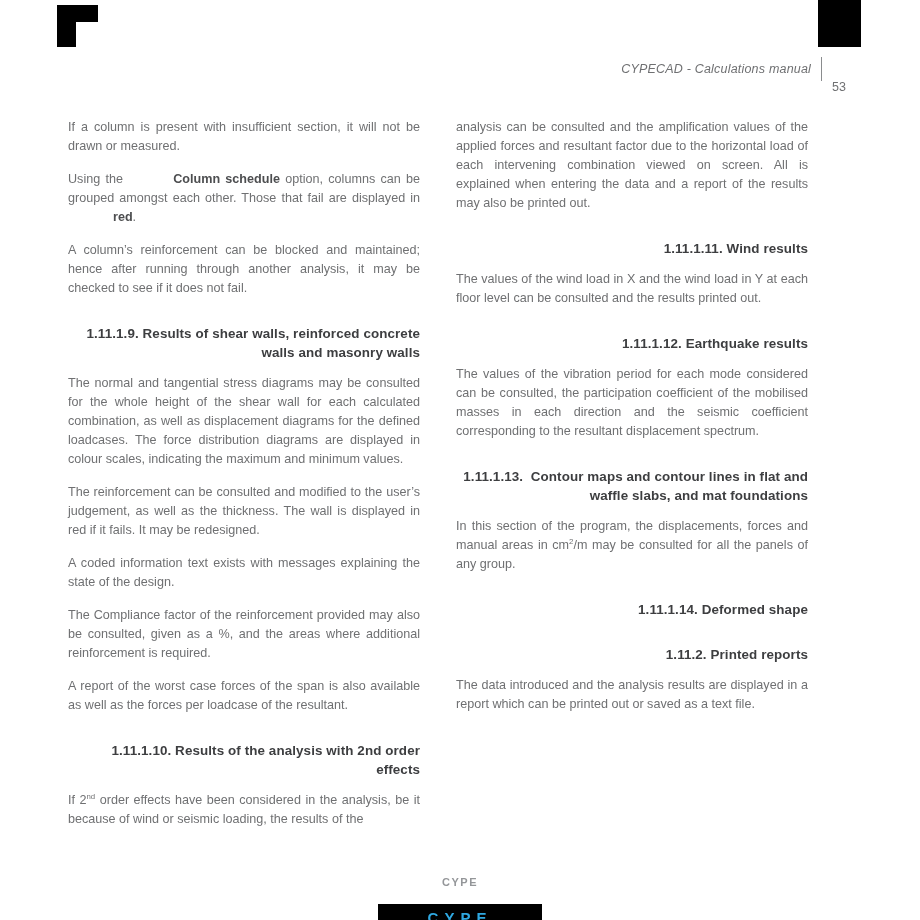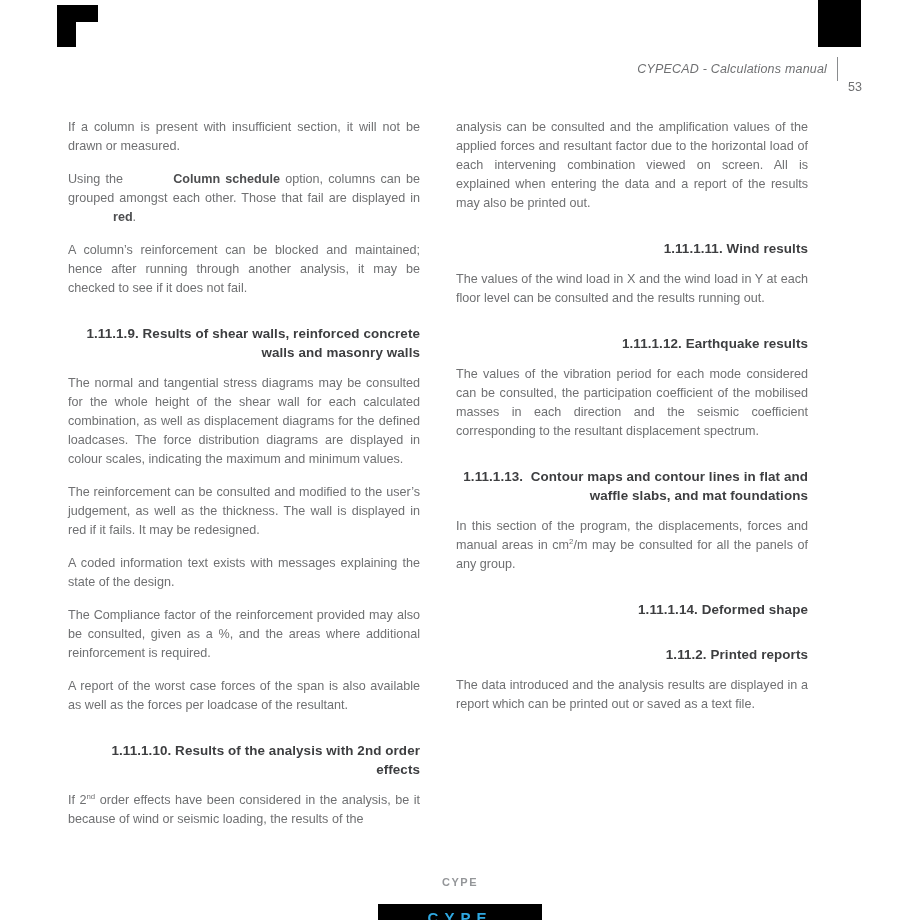--- a/index.html
+++ b/index.html
@@ -8,21 +8,21 @@
     width: 920px; height: 920px;
     background: #ffffff;
     font-family: "Liberation Sans", sans-serif;
     position: relative;
     overflow: hidden;
   }
   .mark { position: absolute; background: #000; }
 
   
   .page-header {
-    position: absolute; top: 44px; right: 58px;
+    position: absolute; top: 44px; right: 74px;
     display: flex; align-items: center;
     font-size: 12.5px; color: #6f7072;
   }
   .header-title { font-style: italic; letter-spacing: 0.2px; }
   .header-divider {
     width: 1px; height: 24px; background: #8a8c8e;
     margin: 0 10px; display: inline-block;
   }
   .header-page { font-style: normal; margin-top: 36px; }
 
@@ -89,21 +89,21 @@
       <p class="paragraph"><span>The reinforcement can be consulted and modified to the user’s judgement, as well as the thickness. The wall is displayed in red if it fails. It may be redesigned.</span></p>
       <p class="paragraph"><span>A coded information text exists with messages explaining the state of the design.</span></p>
       <p class="paragraph"><span>The Compliance factor of the reinforcement provided may also be consulted, given as a %, and the areas where additional reinforcement is required.</span></p>
       <p class="paragraph"><span>A report of the worst case forces of the span is also available as well as the forces per loadcase of the resultant.</span></p>
       <h3 class="heading"><span>1.11.1.10. Results of the analysis with 2nd order effects</span></h3>
       <p class="paragraph"><span>If 2</span><sup>nd</sup><span> order effects have been considered in the analysis, be it because of wind or seismic loading, the results of the</span></p>
     </section>
   <section class="col">
       <p class="paragraph"><span>analysis can be consulted and the amplification values of the applied forces and resultant factor due to the horizontal load of each intervening combination viewed on screen. All is explained when entering the data and a report of the results may also be printed out.</span></p>
       <h3 class="heading"><span>1.11.1.11. Wind results</span></h3>
-      <p class="paragraph"><span>The values of the wind load in X and the wind load in Y at each floor level can be consulted and the results running out.</span></p>
+      <p class="paragraph"><span>The values of the wind load in X and the wind load in Y at each floor level can be consulted and the results printed out.</span></p>
       <h3 class="heading"><span>1.11.1.12. Earthquake results</span></h3>
       <p class="paragraph"><span>The values of the vibration period for each mode considered can be consulted, the participation coefficient of the mobilised masses in each direction and the seismic coefficient corresponding to the resultant displacement spectrum.</span></p>
       <h3 class="heading"><span>1.11.1.13.&nbsp; Contour maps and contour lines in flat and waffle slabs, and mat foundations</span></h3>
       <p class="paragraph"><span>In this section of the program, the displacements, forces and manual areas in cm</span><sup>2</sup><span>/m may be consulted for all the panels of any group.</span></p>
       <h3 class="heading"><span>1.11.1.14. Deformed shape</span></h3>
       <h3 class="heading"><span>1.11.2. Printed reports</span></h3>
       <p class="paragraph"><span>The data introduced and the analysis results are displayed in a report which can be printed out or saved as a text file.</span></p>
     </section>
 </main>
 

